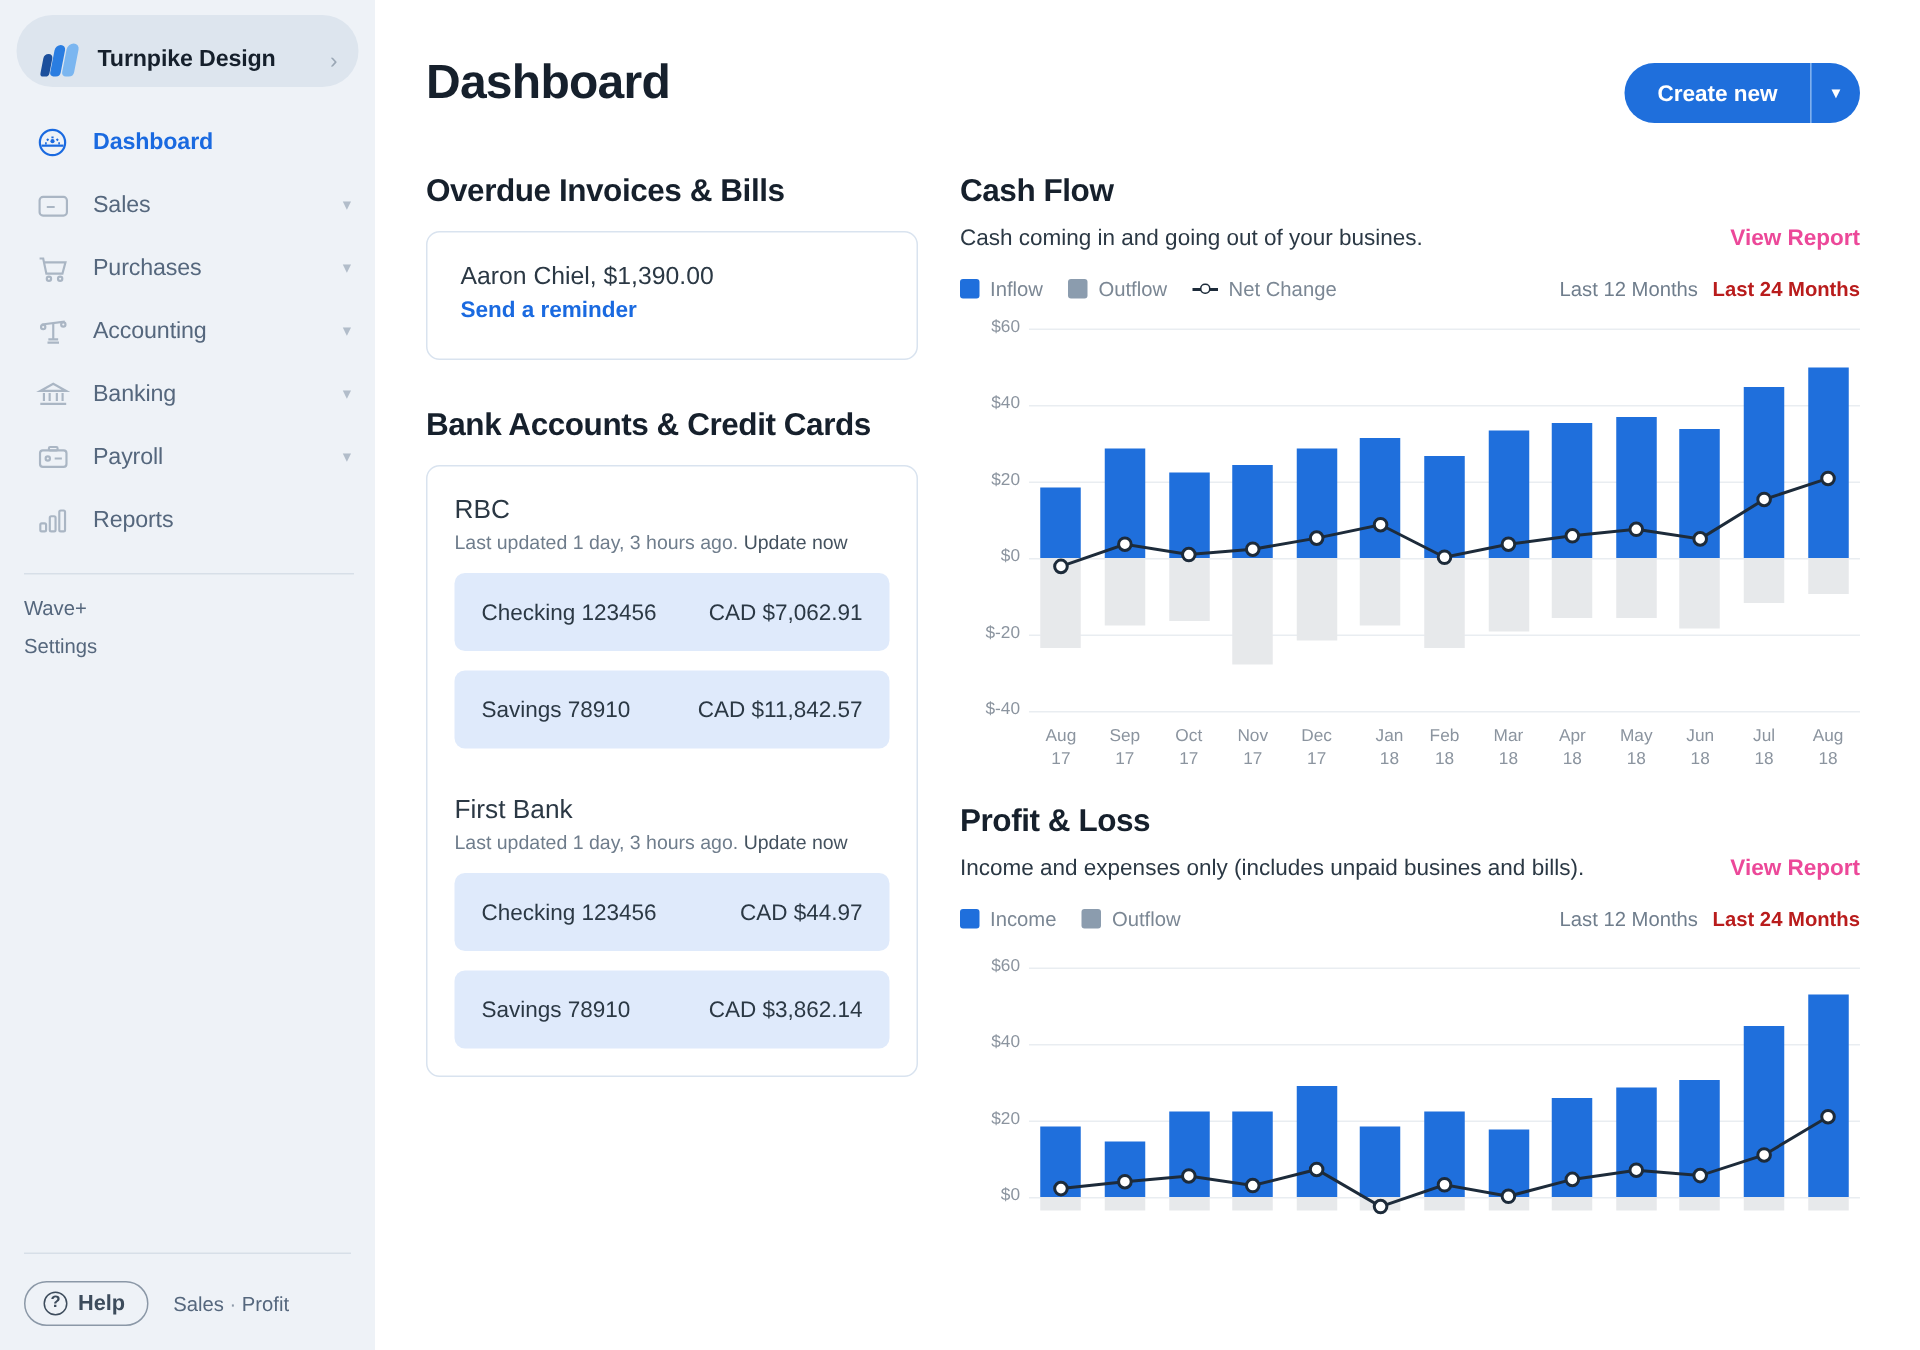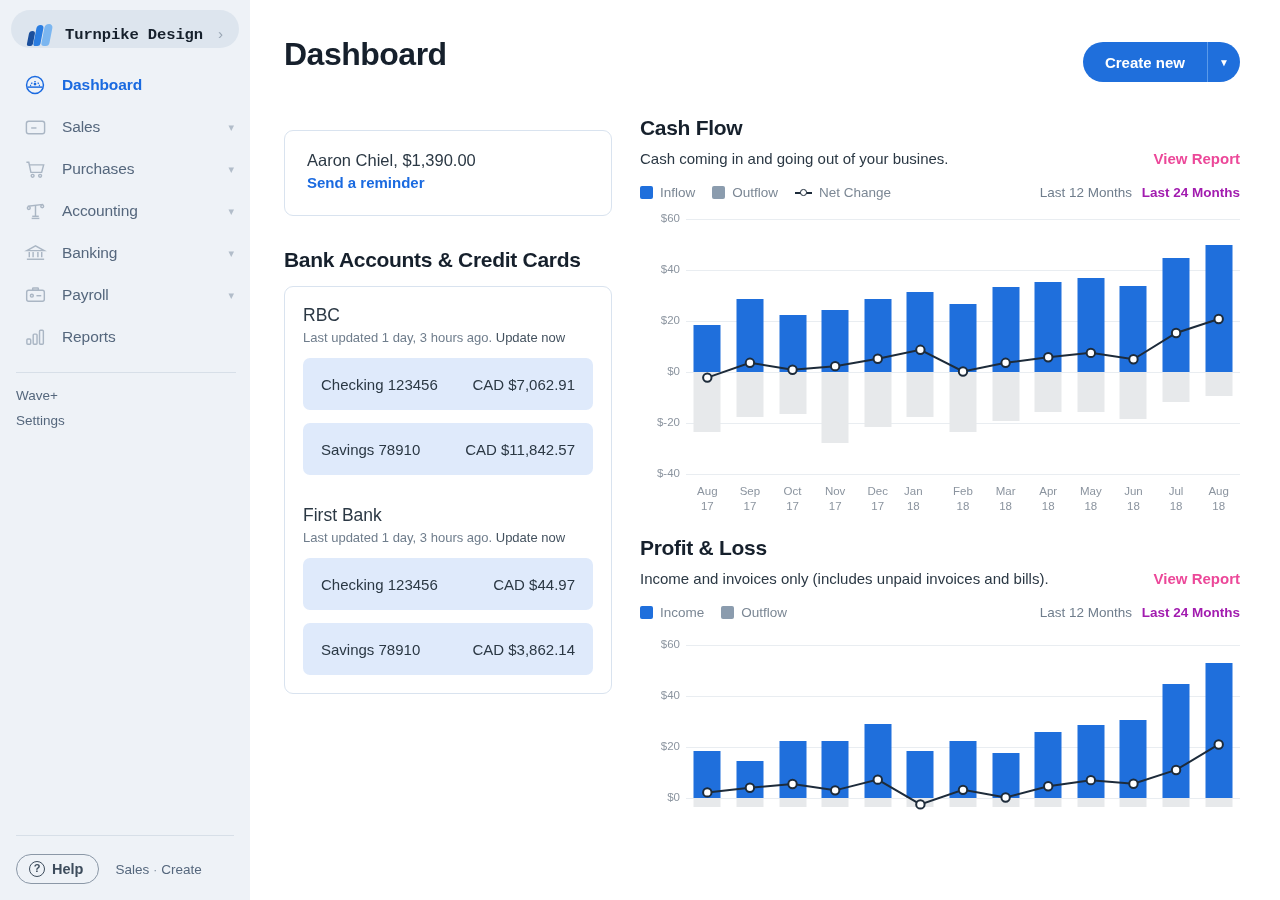--- a/index.html
+++ b/index.html
@@ -13,27 +13,26 @@
 
   
   .sidebar {
     width: 250px; height: 900px;
     background: #eef2f7;
     position: relative;
     flex: 0 0 250px;
   }
   .org-pill {
     margin: 10px 11px 0 11px;
-    height: 38px;
+    height: 48px;
     border-radius: 26px;
     background: #dde5ee;
     display: flex; align-items: center;
     padding: 12px 14px 0 17px;
     cursor: pointer;
-    font-family: Liberation Mono, monospace;
   }
   .wave-logo { width: 26px; height: 22px; position: relative; flex: 0 0 26px; margin-right: 11px; }
   .wave-logo i {
     position: absolute; bottom: 0; display: block;
     border-radius: 4px 4px 3px 3px;
   }
   .wave-logo i.b1 { left: 0;  width: 6px;  height: 15px; background: #1b4f9c; transform: skewX(-11deg); }
   .wave-logo i.b2 { left: 7px;  width: 7px; height: 21px; background: #2a7de1; transform: skewX(-11deg); }
   .wave-logo i.b3 { left: 15px; width: 8px; height: 22px; background: #7bb6f0; transform: skewX(-11deg); }
   .org-name { font-size: 15.5px; font-weight: bold; color: #16202c; letter-spacing: -0.1px; flex: 1; }
@@ -135,21 +134,21 @@
   .sw { width: 13px; height: 13px; border-radius: 2px; display: inline-block; }
   .legend-label { font-size: 13.5px; color: #7b8794; }
   .netmark { position: relative; width: 17px; height: 13px; display: inline-block; }
   .netmark .ln { position: absolute; top: 6px; left: 0; width: 17px; height: 1.8px; background: #1d2b3a; }
   .netmark .dt {
     position: absolute; top: 3.2px; left: 5.4px; width: 6.6px; height: 6.6px;
     border-radius: 50%; background: #fff; border: 1.8px solid #1d2b3a;
   }
   .ranges { font-size: 13.5px; }
   .range-12 { color: #6f7d8c; cursor: pointer; }
-  .range-24 { color: #a21caf; font-weight: bold; margin-left: 6px; cursor: pointer; }
+  .range-24 { color: #b91c1c; font-weight: bold; margin-left: 6px; cursor: pointer; }
 
   .plot { position: relative; margin-top: 12px; }
   .plot-cashflow { height: 300px; }
   .plot-pl { height: 175px; }
   .gridline { position: absolute; left: 46px; right: 0; height: 1px; background: #e9edf1; }
   .axlabel { position: absolute; left: 0; width: 40px; text-align: right; font-size: 11.5px; color: #8b949f; }
   .bars { position: absolute; left: 46px; right: 0; top: 0; bottom: 0; }
   .bar-slot { position: absolute; top: 0; bottom: 0; }
   .bar-in, .bar-out { position: absolute; left: 50%; transform: translateX(-50%); }
   .bar-in { background: #1f6fdc; }
@@ -272,21 +271,21 @@
     <div class="sidebar-footer">
       <div class="footer-divider"></div>
       <div class="footer-row">
         <div class="help-btn">
           <span class="q">?</span>
           <span class="lbl">Help</span>
         </div>
         <div class="terms">
           <a>Sales</a>
           <span class="dot-sep">·</span>
-          <a>Create</a>
+          <a>Profit</a>
         </div>
       </div>
     </div>
   </aside>
 
   <main class="main">
 
     <div class="topbar">
       <h1 class="page-title">Dashboard</h1>
       <div class="create-wrap">
@@ -294,20 +293,21 @@
         <button class="create-caret">
           <span>▼</span>
         </button>
       </div>
     </div>
 
     <div class="columns">
 
       <div class="col-left">
 
+        <h2 class="sec-title">Overdue Invoices &amp; Bills</h2>
         <div class="card overdue-card">
           <div class="overdue-name">Aaron Chiel, $1,390.00</div>
           <div class="overdue-link">Send a reminder</div>
         </div>
 
         <h2 class="sec-title" style="margin-top:32px;">Bank Accounts &amp; Credit Cards</h2>
         <div class="card bank-card">
 
           <div class="bank-block">
             <div class="bank-name">RBC</div>
@@ -457,36 +457,36 @@
                 <circle cx="447.46153846153845" cy="147.25" r="4.2" fill="#ffffff" stroke="#1d2b3a" stroke-width="2"></circle>
                 <circle cx="490.07692307692304" cy="120.985" r="4.2" fill="#ffffff" stroke="#1d2b3a" stroke-width="2"></circle>
                 <circle cx="532.6923076923076" cy="106.96000000000001" r="4.2" fill="#ffffff" stroke="#1d2b3a" stroke-width="2"></circle>
               </svg>
               <div class="xticks" style="top: 272px;">
                 <div class="xtick" style="left: 0px; width: 42.6154px;">Aug<br>17</div>
                 <div class="xtick" style="left: 42.6154px; width: 42.6154px;">Sep<br>17</div>
                 <div class="xtick" style="left: 85.2308px; width: 42.6154px;">Oct<br>17</div>
                 <div class="xtick" style="left: 127.846px; width: 42.6154px;">Nov<br>17</div>
                 <div class="xtick" style="left: 170.462px; width: 42.6154px;">Dec<br>17</div>
-                <div class="xtick" style="left: 206px; width: 42.6154px;">Jan<br>18</div>
+                <div class="xtick" style="left: 219px; width: 42.6154px;">Jan<br>18</div>
                 <div class="xtick" style="left: 255.692px; width: 42.6154px;">Feb<br>18</div>
                 <div class="xtick" style="left: 298.308px; width: 42.6154px;">Mar<br>18</div>
                 <div class="xtick" style="left: 340.923px; width: 42.6154px;">Apr<br>18</div>
                 <div class="xtick" style="left: 383.538px; width: 42.6154px;">May<br>18</div>
                 <div class="xtick" style="left: 426.154px; width: 42.6154px;">Jun<br>18</div>
                 <div class="xtick" style="left: 468.769px; width: 42.6154px;">Jul<br>18</div>
                 <div class="xtick" style="left: 511.385px; width: 42.6154px;">Aug<br>18</div>
               </div>
             </div>
         </section>
 
         <section class="chart-block" style="margin-top:24px;">
           <h2 class="sec-title">Profit &amp; Loss</h2>
           <div class="chart-sub-row">
-            <span class="chart-sub">Income and invoices only (includes unpaid invoices and bills).</span>
+            <span class="chart-sub">Income and expenses only (includes unpaid busines and bills).</span>
             <span class="view-report">View Report</span>
           </div>
           <div class="legend-row">
             <div class="legend">
               <span class="legend-item">
                 <span class="sw" style="background:#1f6fdc"></span>
                 <span class="legend-label">Income</span>
               </span>
               <span class="legend-item">
                 <span class="sw" style="background:#8b9cae"></span>

